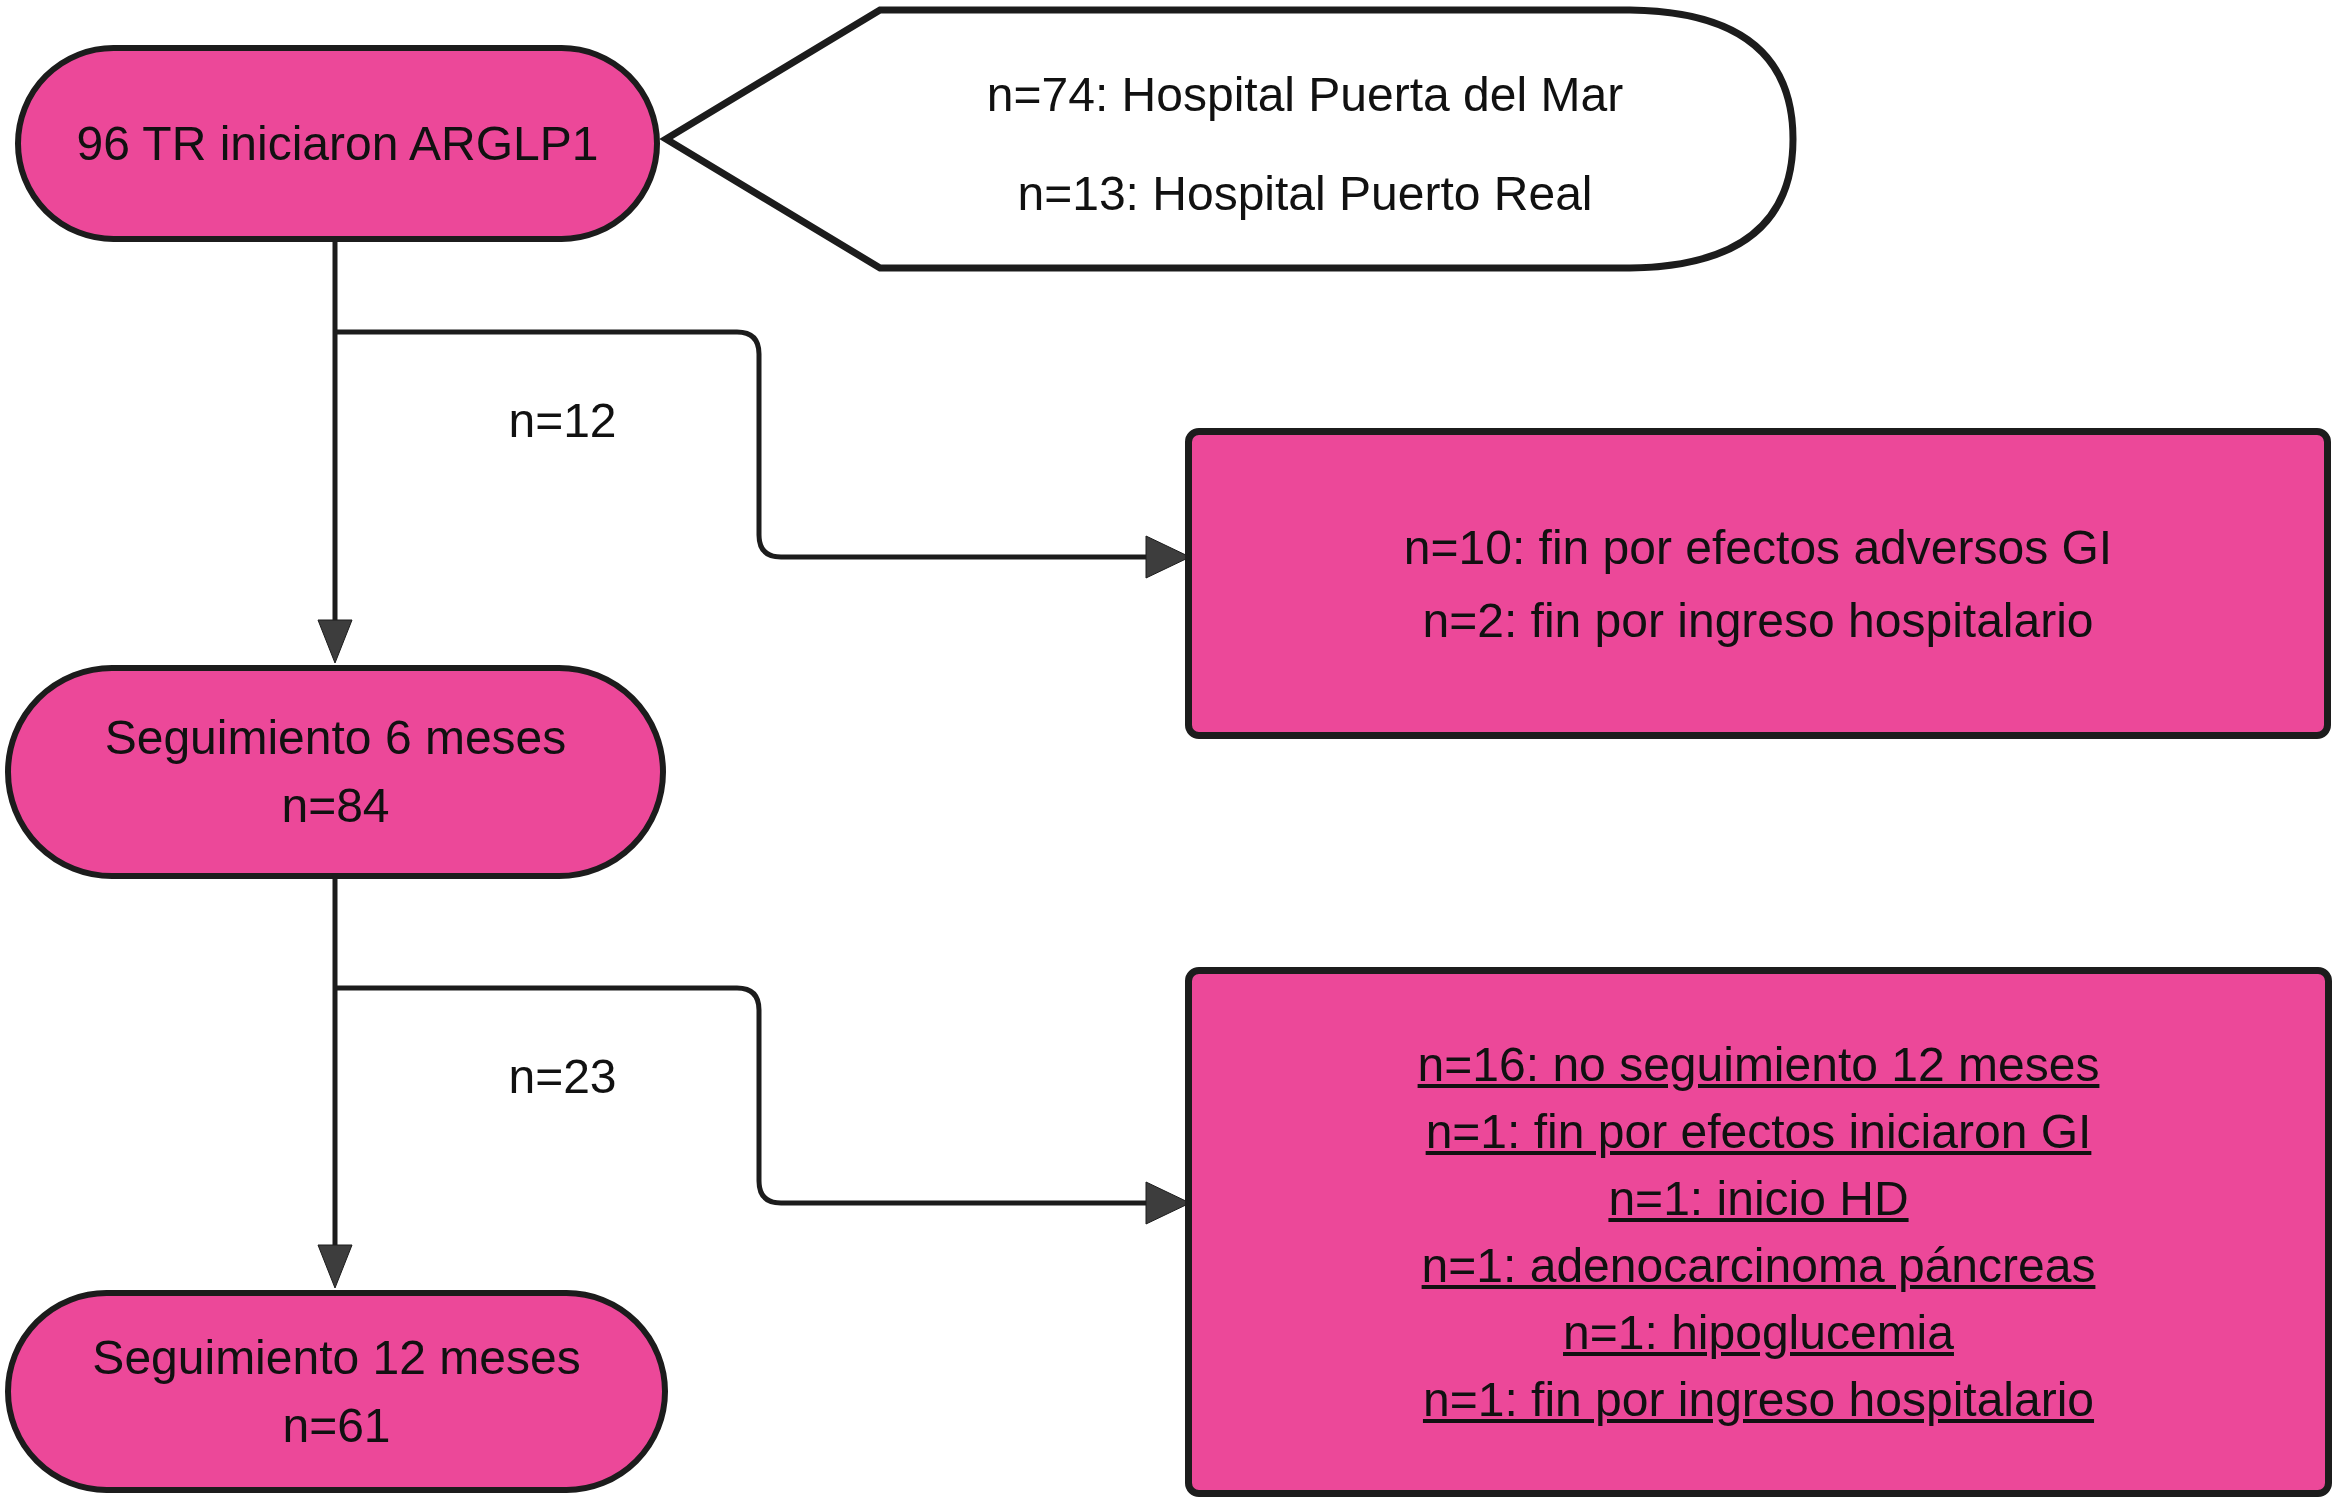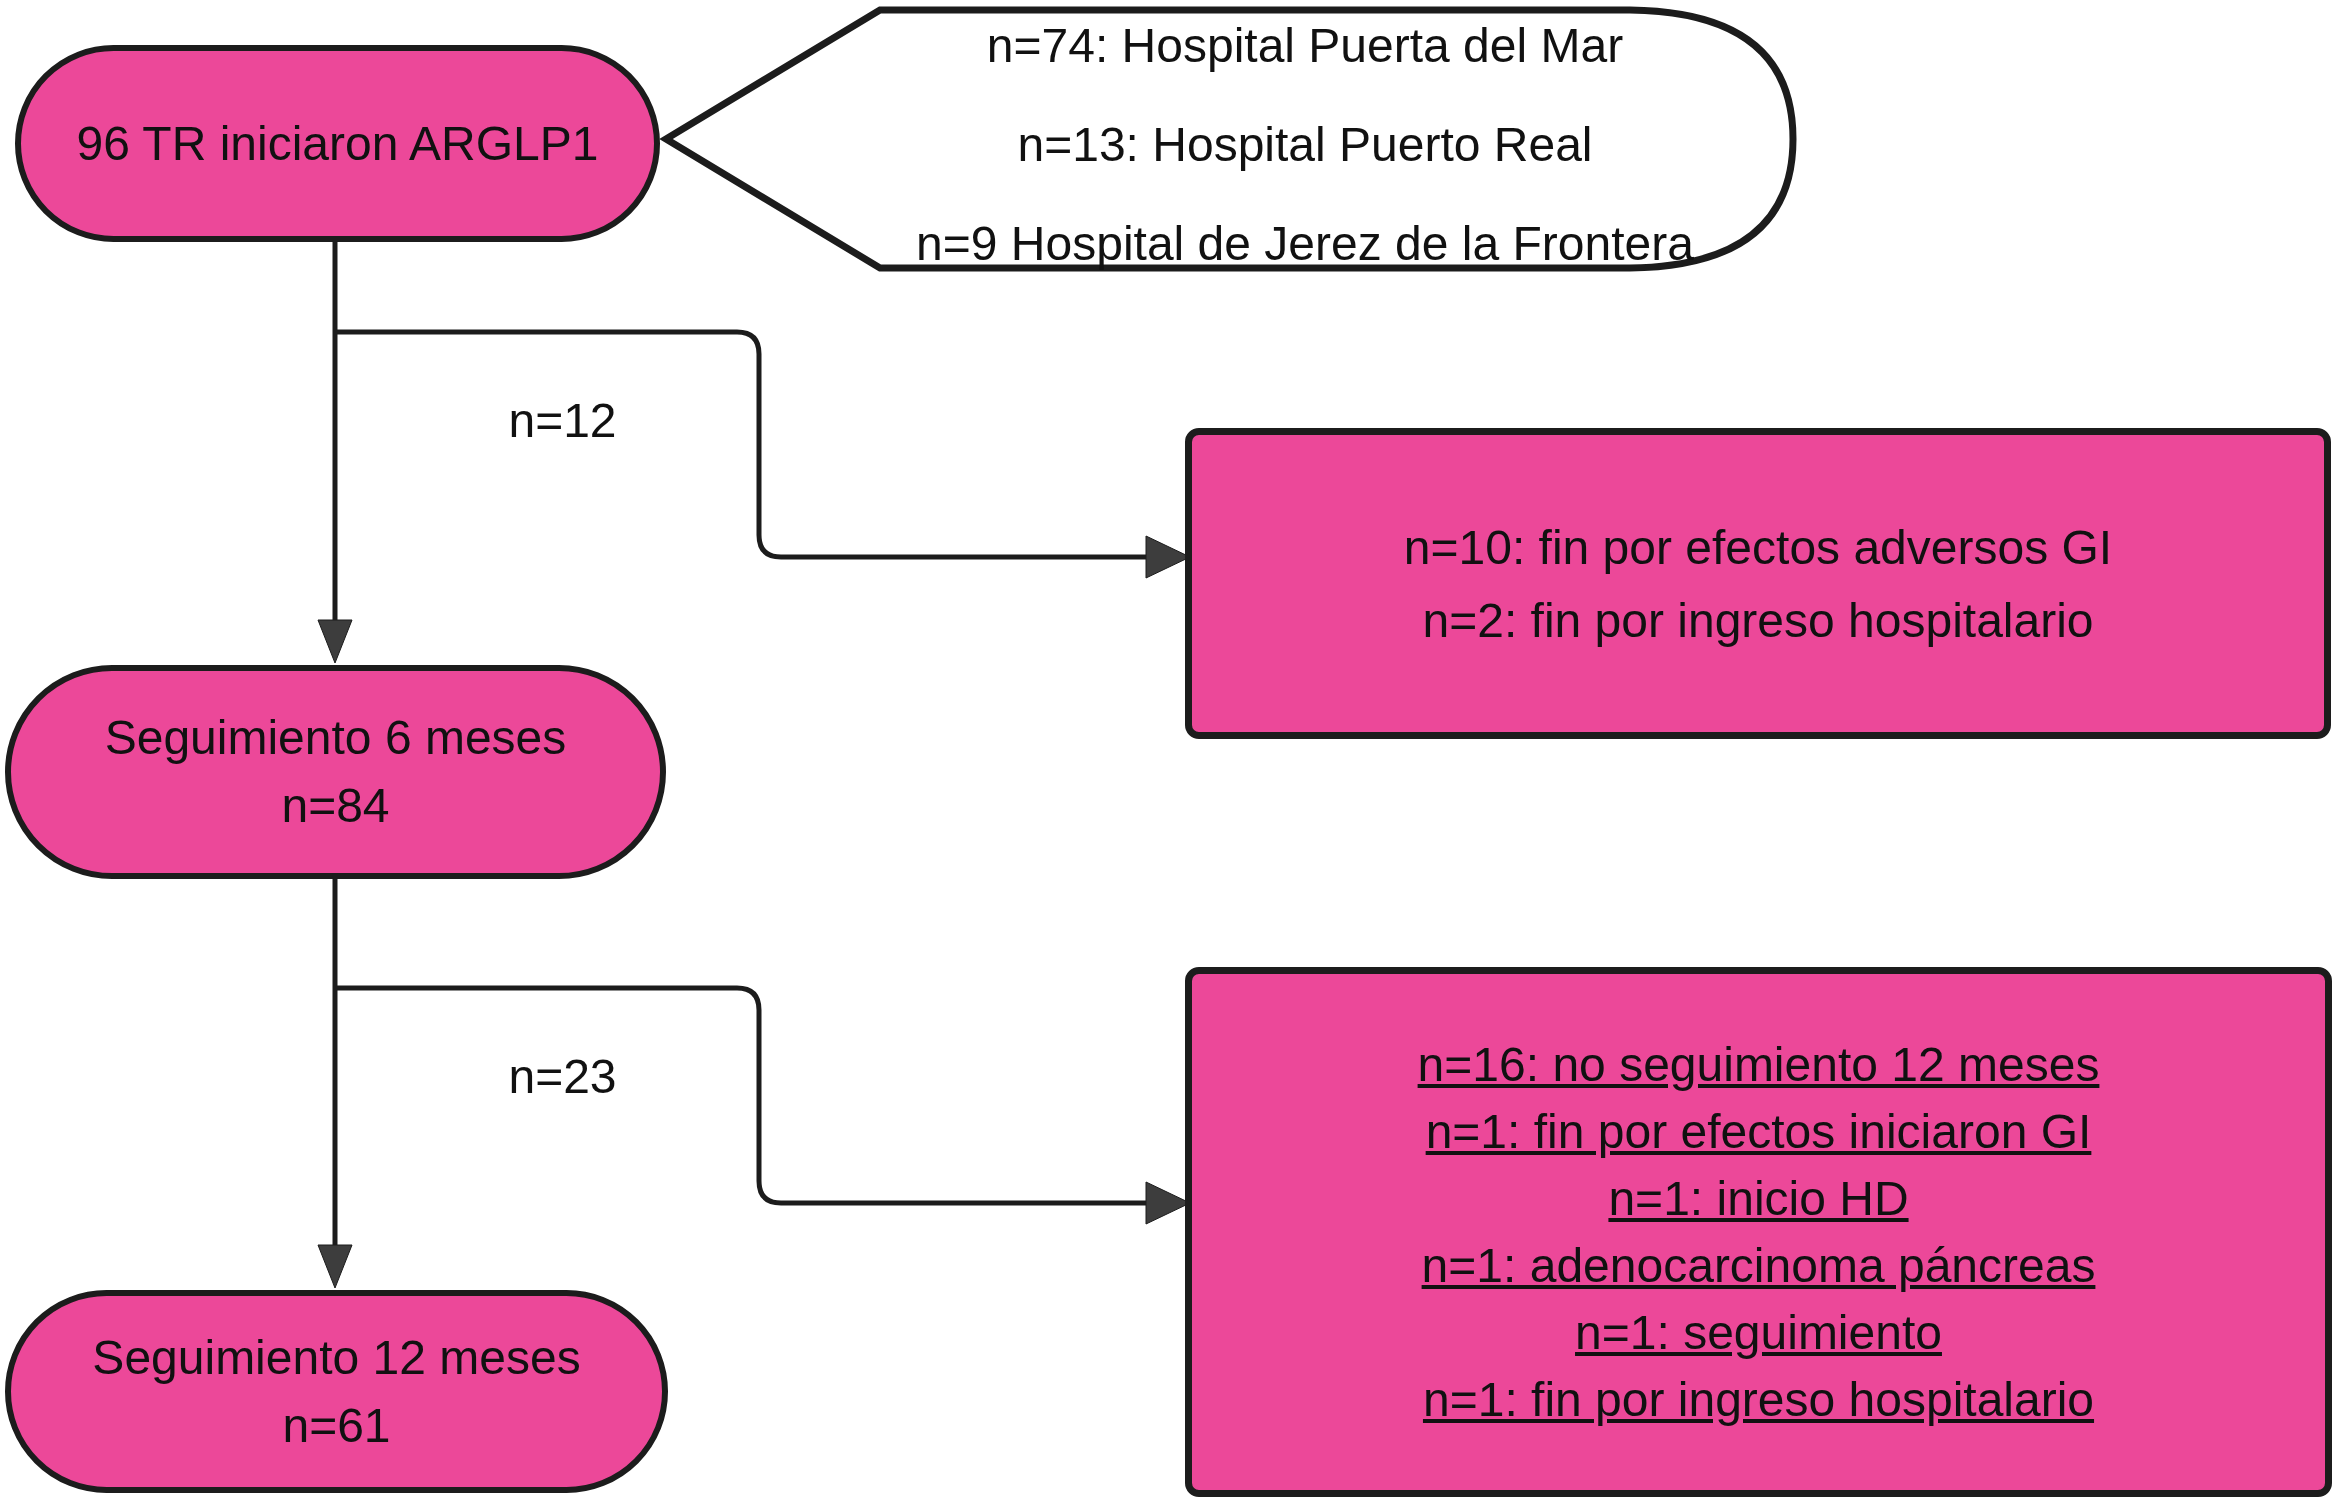--- a/index.html
+++ b/index.html
@@ -79,21 +79,20 @@
     <polygon points="1146,1182 1146,1224 1190,1203" fill="#3d3d3d" stroke="#1c1c1c"></polygon>
   </svg>
 
   <div class="node stadium" id="node-start">
     <div>96 TR iniciaron ARGLP1</div>
   </div>
 
   <div class="float-text" id="callout-text">
     <div>n=74: Hospital Puerta del Mar</div>
     <div>n=13: Hospital Puerto Real</div>
-    <div>n=9 Hospital de Jerez de la Frontera</div>
   </div>
 
   <div class="float-text" id="label-n12">n=12</div>
 
   <div class="node rect" id="box-dropout6">
     <div>n=10: fin por efectos adversos GI</div>
     <div>n=2: fin por ingreso hospitalario</div>
   </div>
 
   <div class="node stadium" id="node-f6">
@@ -101,21 +100,21 @@
     <div>n=84</div>
   </div>
 
   <div class="float-text" id="label-n23">n=23</div>
 
   <div class="node rect" id="box-dropout12">
     <div>n=16: no seguimiento 12 meses</div>
     <div>n=1: fin por efectos iniciaron GI</div>
     <div>n=1: inicio HD</div>
     <div>n=1: adenocarcinoma páncreas</div>
-    <div>n=1: seguimiento</div>
+    <div>n=1: hipoglucemia</div>
     <div>n=1: fin por ingreso hospitalario</div>
   </div>
 
   <div class="node stadium" id="node-f12">
     <div>Seguimiento 12 meses</div>
     <div>n=61</div>
   </div>
 
 </div>
 

